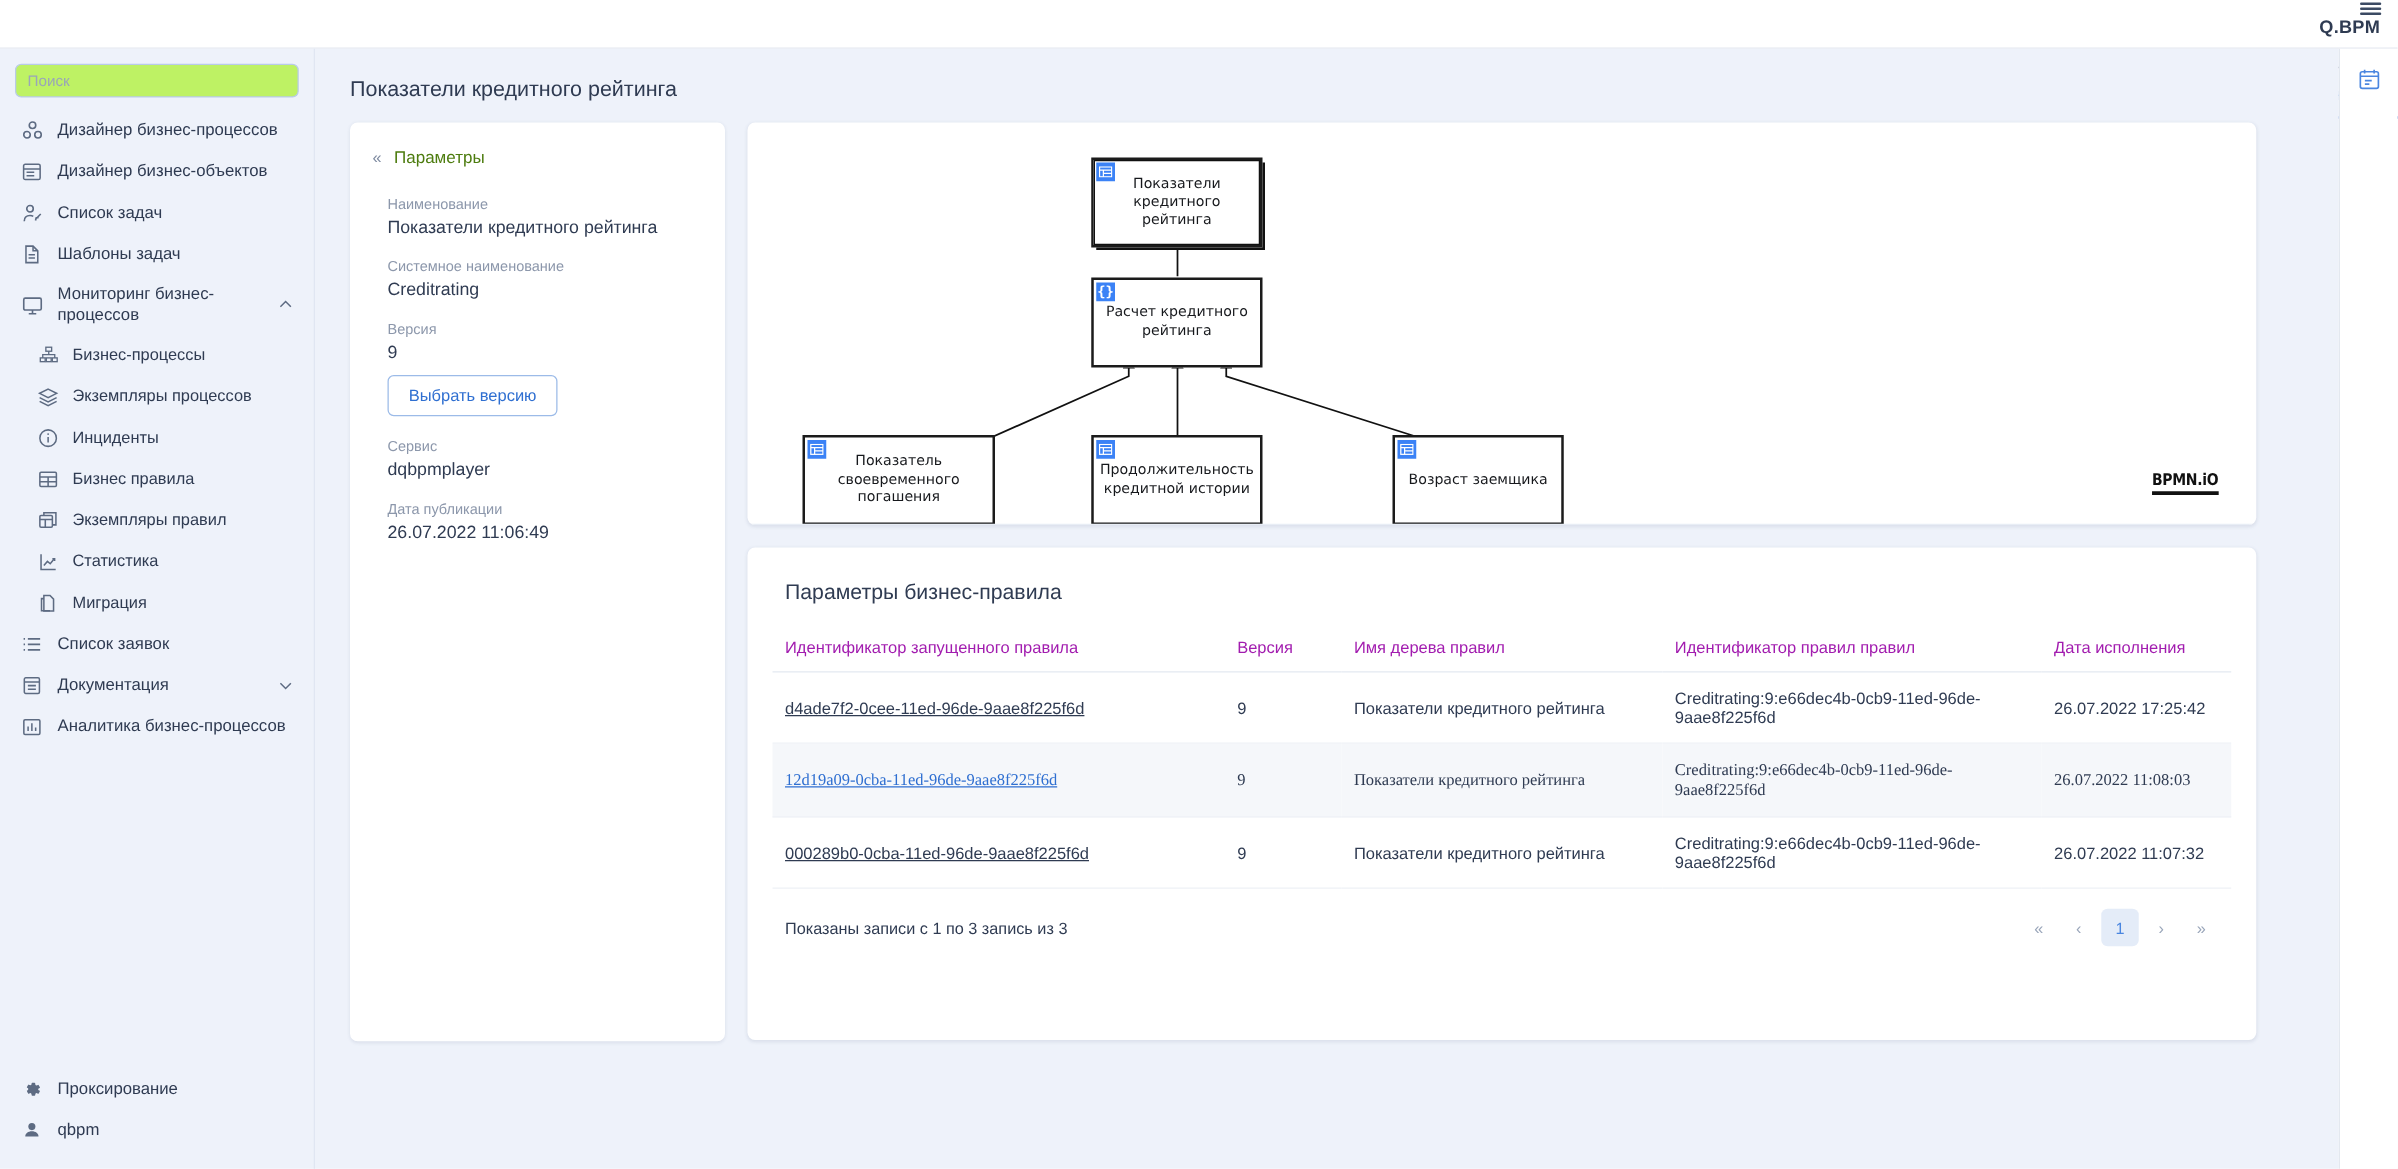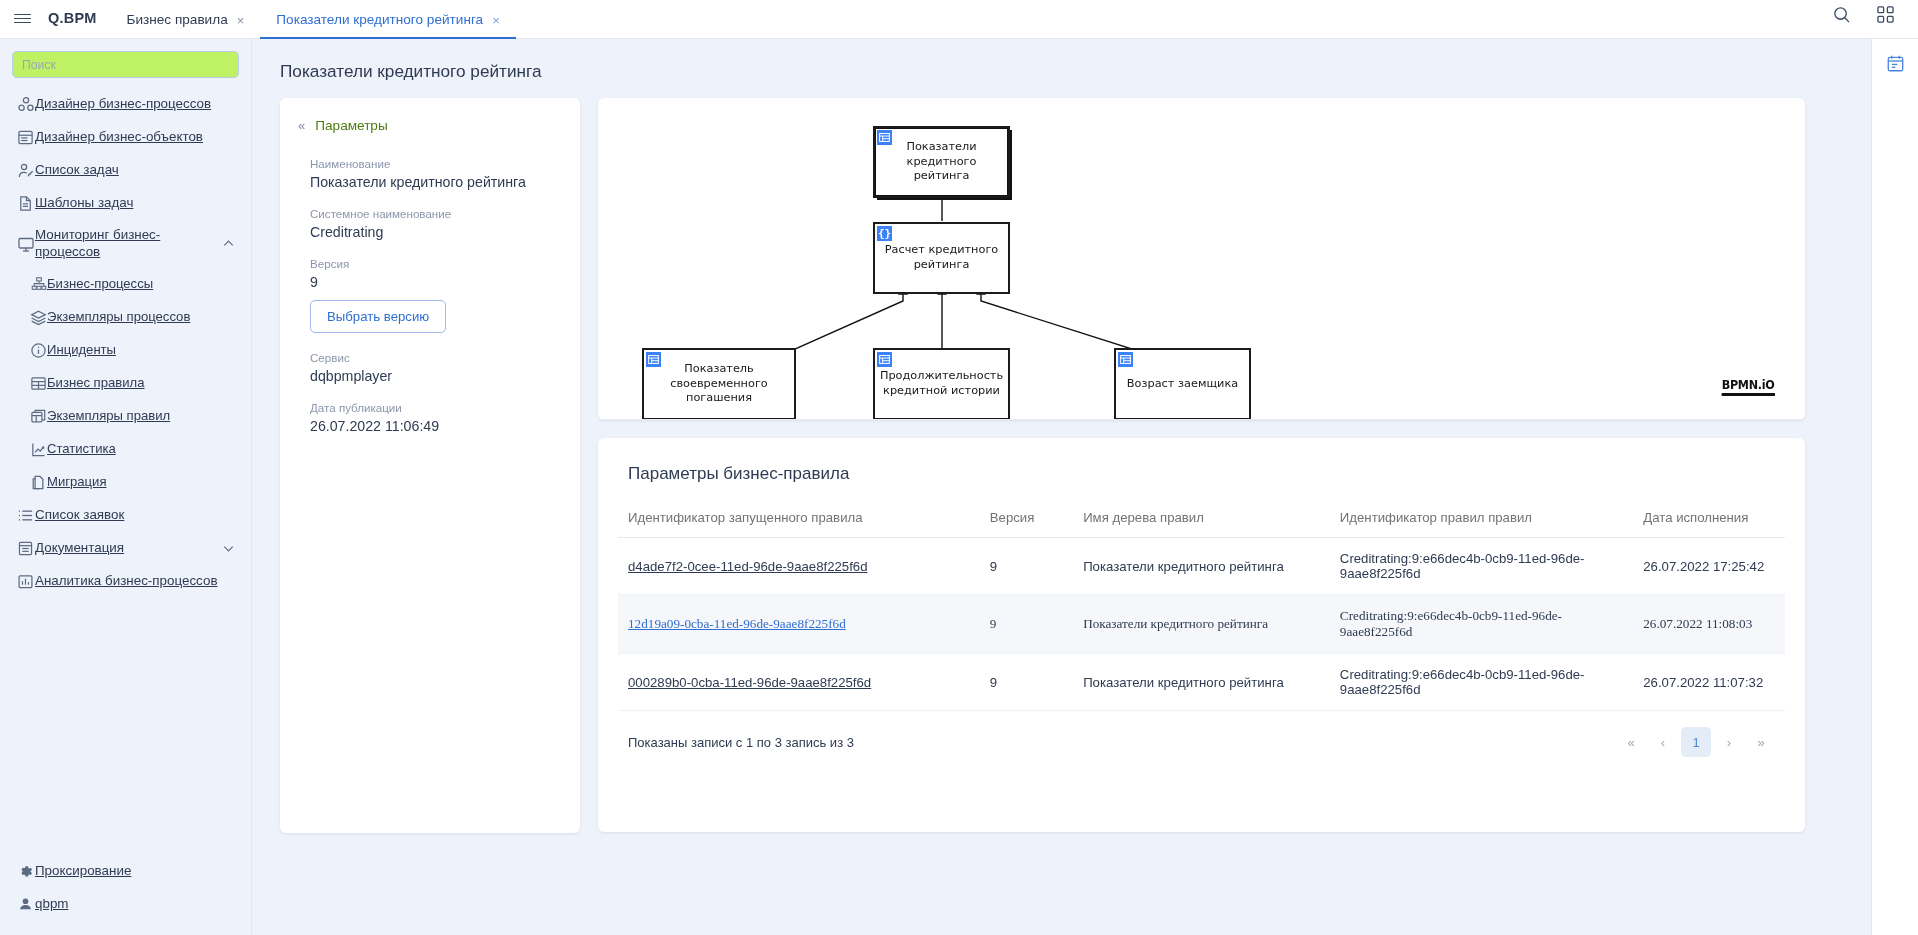--- a/index.html
+++ b/index.html
@@ -10,21 +10,21 @@
     overflow: hidden;
     font-family: "Liberation Sans", "DejaVu Sans", sans-serif;
     background: #ffffff;
     color: #2f3b52;
   }
   
   #topbar {
     position: absolute; left: 0; top: 0; width: 1918px; height: 39px;
     background: #ffffff;
     border-bottom: 1px solid #e3e8ef;
-    display: flex; align-items: flex-end;
+    display: flex; align-items: flex-end; flex-direction: column;
   }
   #hamburger {
     width: 44px; height: 39px; display: flex; align-items: center; justify-content: center;
     cursor: pointer;
   }
   #hamburger span { display:block; width:17px; height:1.6px; background:#3b4a63; margin:2.4px 0; border-radius:1px; }
   #brand {
     font-size: 14.5px; font-weight: 700; color: #2f3b52; letter-spacing: .2px;
     padding: 0 14px 12px 4px;
   }
@@ -54,25 +54,24 @@
   }
   #search-wrap { padding: 12px 12px 6px 12px; }
   #search-input {
     width: 100%; height: 27px; border: 1px solid #b9cbe8; border-radius: 5px;
     background:#bef264; padding: 0 9px; font-size: 12.2px; color:#2f3b52;
     font-family:"Liberation Sans", sans-serif; outline:none;
   }
   #search-input::placeholder { color:#9aa6b8; }
   .nav { padding-top: 4px; }
   .nav-item {
-    display:flex; align-items:center; gap:0;
+    display:flex; align-items:center; gap:11px;
     padding: 7px 16px 7px 16px;
     font-size: 13.4px; color:#2f3b52; cursor:pointer; line-height:1.25;
     min-height: 33px;
-    text-decoration: underline;
   }
   .nav-item .ico { width:19px; min-width:19px; height:19px; display:flex; align-items:center; justify-content:center; color:#5d6b82; }
   .nav-item .lbl { flex:1; }
   .nav-item .chev { color:#5d6b82; width:14px; display:flex; align-items:center; justify-content:center; }
   .nav-item.sub { padding-left: 30px; font-size:13.1px; }
   .nav-item.sub .ico { width:17px; min-width:17px; height:17px; }
   #sidebar-bottom { position:absolute; left:0; bottom:0; width:252px; padding-bottom:14px; }
   
   #main {
     position:absolute; left:252px; top:39px; width:1619px; height:896px;
@@ -114,21 +113,21 @@
   }
   #diagram-card .sep { position:absolute; left:0; right:0; bottom:0; height:1px; background:#e8edf5; }
   #table-card {
     margin-top: 18px; background:#ffffff; border-radius:6px;
     box-shadow:0 1px 3px rgba(40,60,100,.10);
     padding: 26px 20px 18px 20px; height: 394px;
   }
   #table-title { font-size:17px; color:#2f3b52; margin: 0 0 26px 10px; }
   table { width:100%; border-collapse: collapse; }
   th {
-    text-align:left; font-weight:400; font-size:13.2px; color:#737373;
+    text-align:left; font-weight:400; font-size:13.2px; color:#a21caf;
     padding: 0 10px 12px 10px; border-bottom:1px solid #e4e9f1;
   }
   td { font-size:13.2px; color:#2f3b52; padding: 13px 10px; border-bottom:1px solid #eef1f6; }
   tbody tr.alt { background:#f5f7fa;font-family:Liberation Serif, serif; }
   td a { color:#2f3b52; text-decoration: underline; cursor:pointer; }
   tbody tr.alt td a { color:#2f6fd1; }
   #table-footer { display:flex; align-items:center; margin-top: 16px; padding: 0 10px; }
   #records-info { font-size:13px; color:#2f3b52; }
   #pager { margin-left:auto; display:flex; align-items:center; gap:4px; }
   .pg { width:28px; height:28px; display:flex; align-items:center; justify-content:center;

